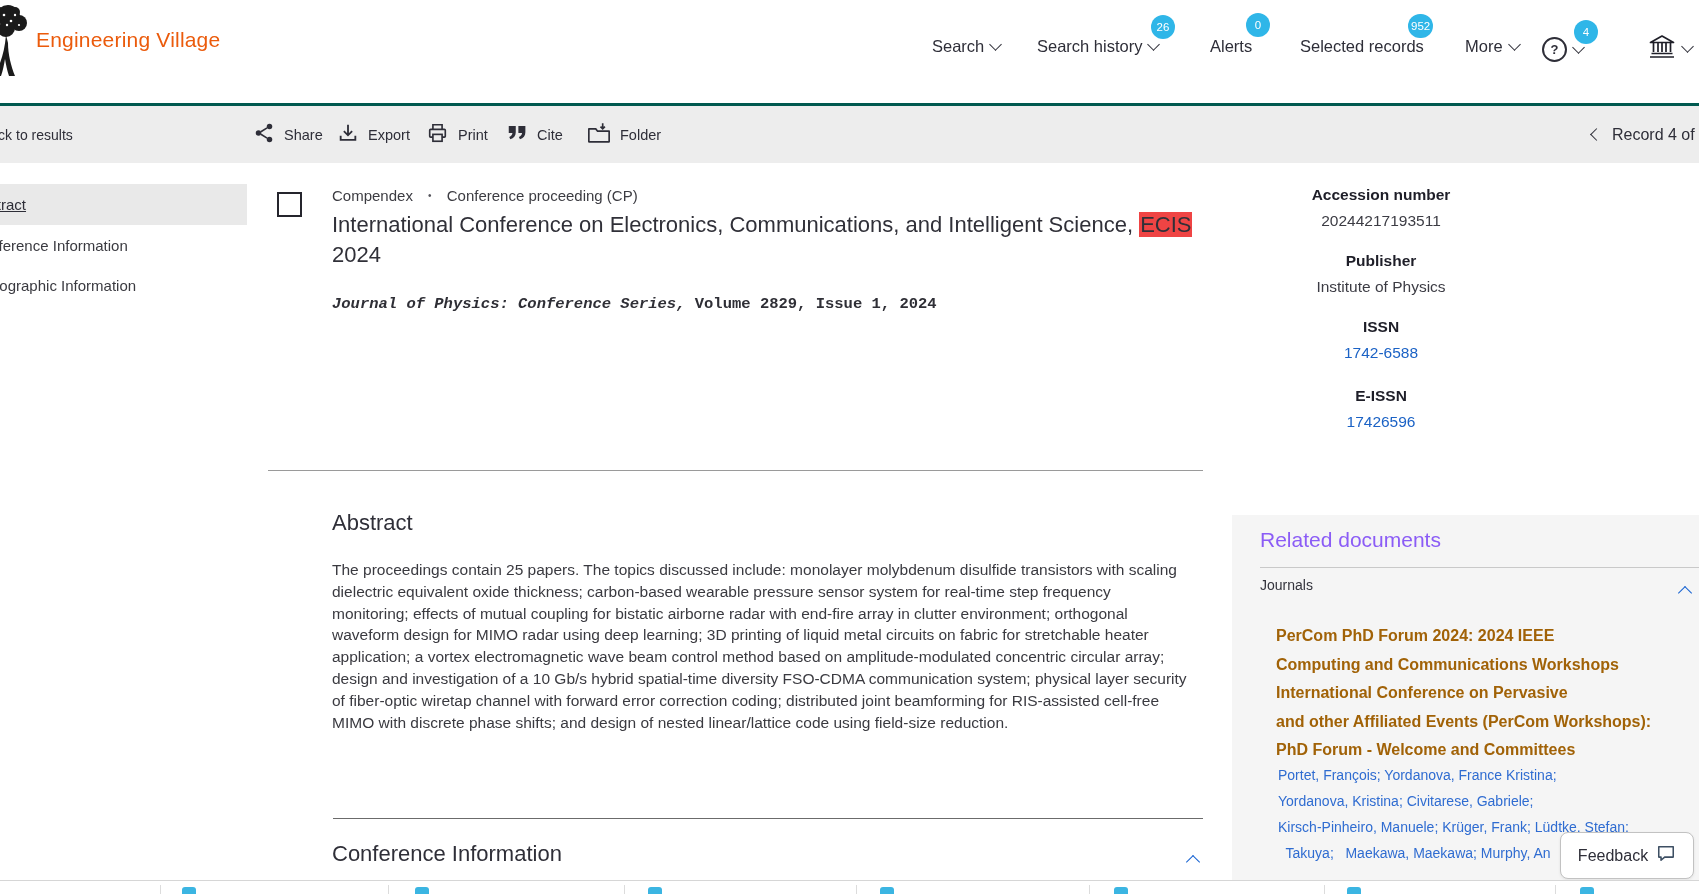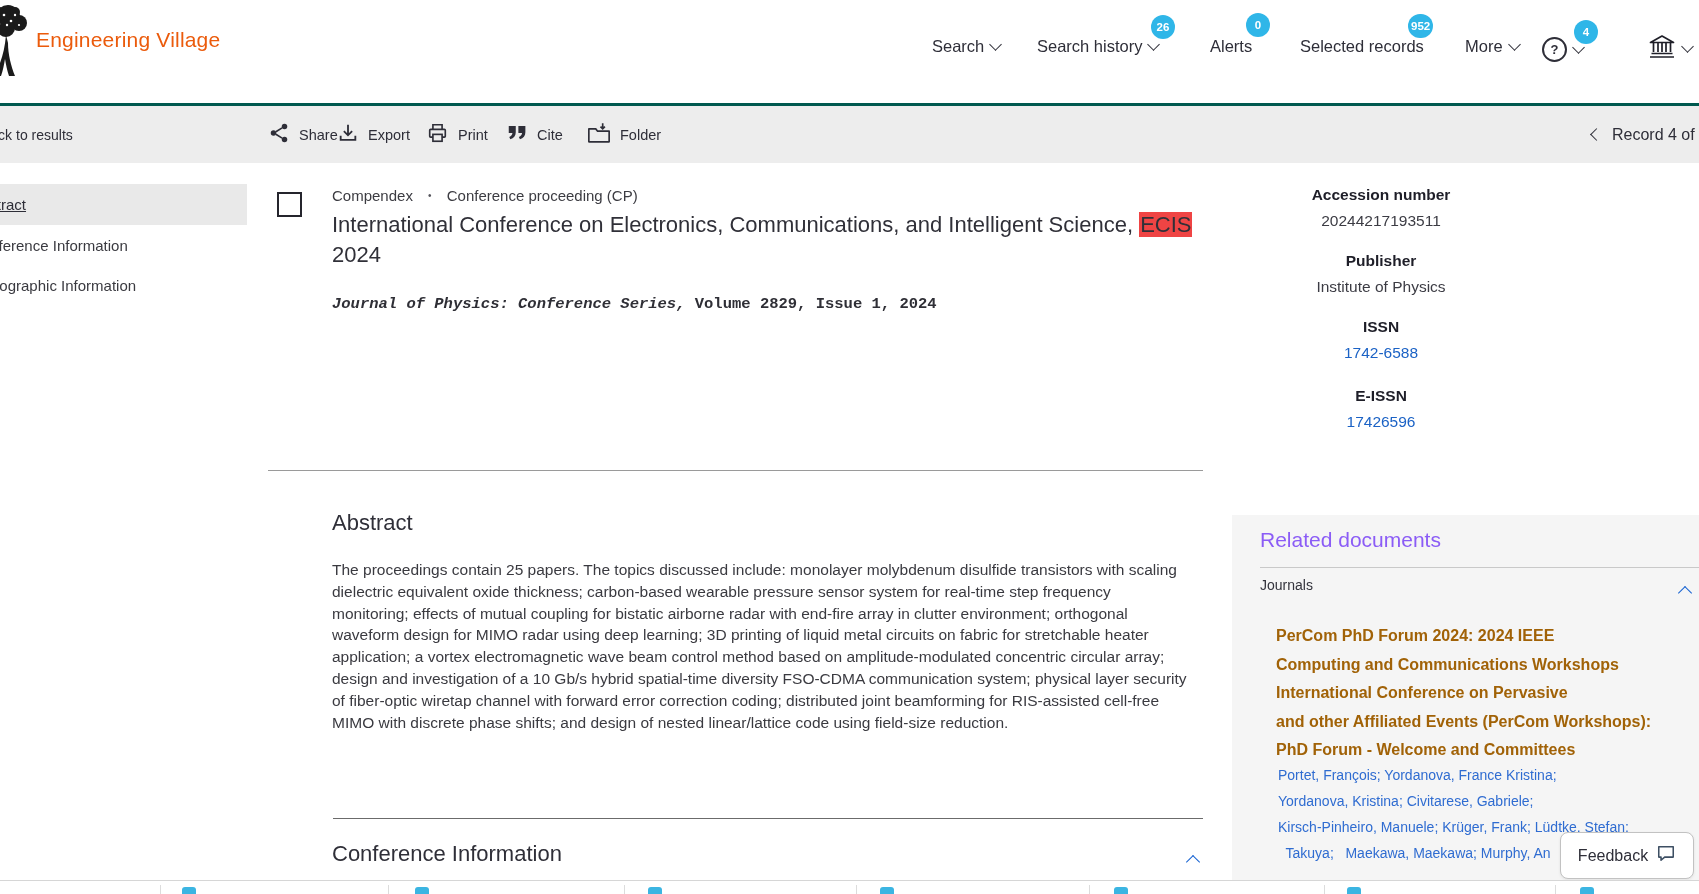--- a/index.html
+++ b/index.html
@@ -10,30 +10,30 @@
   .header{position:absolute;left:0;top:0;width:1699px;height:103px;background:#fff;}
   .tree-logo{position:absolute;left:-16px;top:2px;}
   .brand{position:absolute;left:36px;top:28px;font-size:21px;letter-spacing:.2px;color:#eb5b0c;font-weight:500;}
   .nav-item{position:absolute;top:37px;font-size:16.5px;color:#2e2e38;display:flex;align-items:center;gap:7px;cursor:pointer;}
   .chev{display:inline-block;width:8px;height:8px;border-right:1.8px solid #2e2e38;border-bottom:1.8px solid #2e2e38;}
   .chev.down{transform:rotate(45deg);margin-top:-5px;}
   .chev.up{transform:rotate(-135deg);margin-top:5px;}
   .chev.left{transform:rotate(135deg);margin-top:0;}
   .chev.blue{border-color:#1763d2;width:9px;height:9px;}
   .badge{position:absolute;min-width:24px;height:24px;border-radius:12px;background:#2fb6e8;color:#fff;
-         font-size:11.5px;font-weight:bold;display:flex;align-items:center;justify-content:center;padding:0 3px;box-sizing:border-box;}
+         font-size:11.5px;font-weight:normal;display:flex;align-items:center;justify-content:center;padding:0 3px;box-sizing:border-box;}
   .help-circle{width:21px;height:21px;border:2px solid #2e2e38;border-radius:50%;display:flex;align-items:center;justify-content:center;
                font-size:13px;font-weight:bold;color:#2e2e38;}
   .green-rule{position:absolute;left:0;top:103px;width:1699px;height:3px;background:#00594f;}
 
   
   .toolbar{position:absolute;left:0;top:106px;width:1699px;height:57px;background:#ededed;}
   .back-link{position:absolute;left:-19px;top:0;height:57px;display:flex;align-items:center;font-size:14px;color:#2e2e38;cursor:pointer;}
   .tb-action{position:absolute;top:0;height:57px;display:flex;align-items:center;gap:9px;font-size:14.5px;color:#2e2e38;cursor:pointer;}
-  .tb-share{left:268px;} .tb-export{left:337px;} .tb-print{left:426px;} .tb-cite{left:507px;} .tb-folder{left:587px;}
+  .tb-share{left:253px;} .tb-export{left:337px;} .tb-print{left:426px;} .tb-cite{left:507px;} .tb-folder{left:587px;}
   .record-nav{position:absolute;left:1592px;top:0;height:57px;display:flex;align-items:center;gap:11px;font-size:16px;color:#2e2e38;white-space:nowrap;cursor:pointer;}
 
   
   .side-item{position:absolute;left:0;width:247px;font-size:15px;color:#3a3a40;cursor:pointer;white-space:nowrap;overflow:hidden;}
   .side-item .lbl{margin-left:-29px;display:inline-block;}
   .side-active{top:184px;height:41px;line-height:41px;background:#e9e9e9;}
   .side-active .lbl{text-decoration:underline;color:#2e2e38;}
   .side-2{top:237px;} .side-3{top:277px;}
 
   

